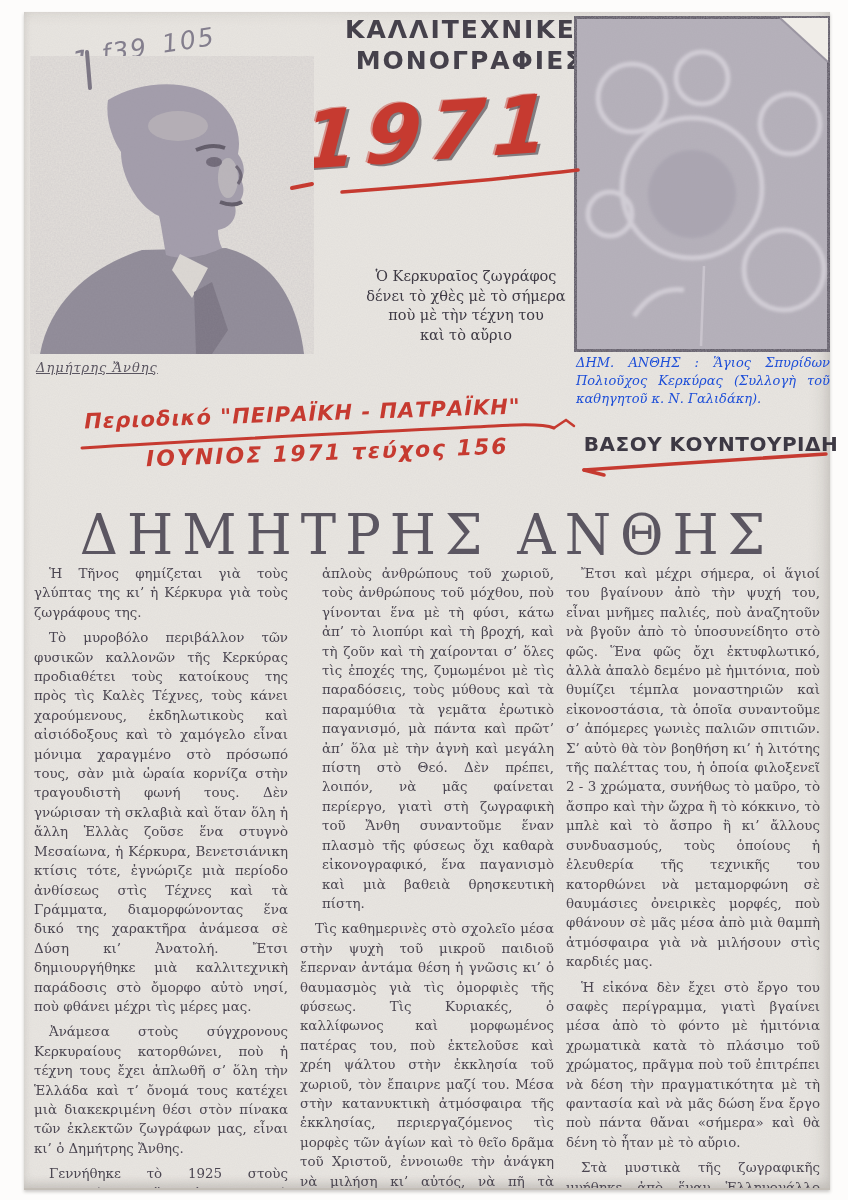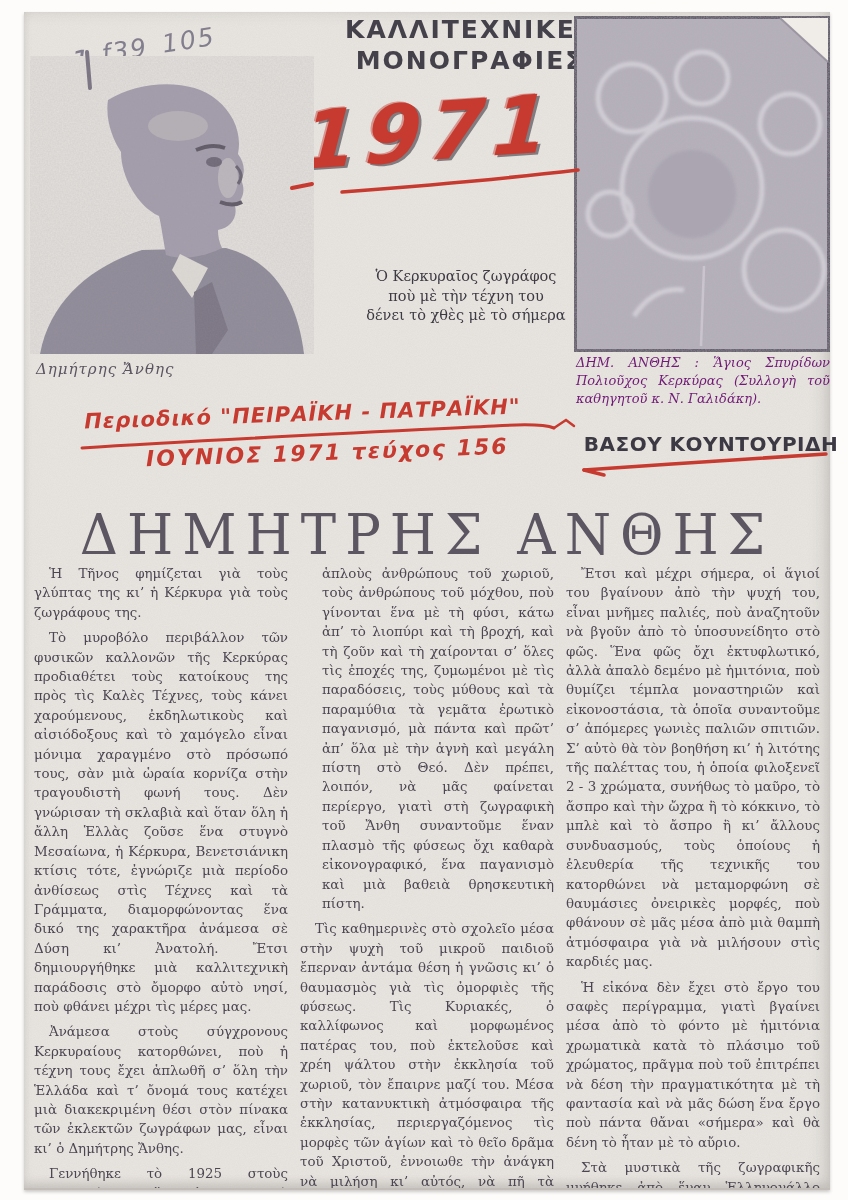--- a/index.html
+++ b/index.html
@@ -26,24 +26,24 @@
   
   .year-note{position:absolute;left:278px;top:74px;width:250px;text-align:center;
              font-family:"DejaVu Sans",sans-serif;font-style:italic;font-weight:bold;
              font-size:80px;color:#c63a30;letter-spacing:8px;
              transform:rotate(-4deg) skewX(-8deg);
              text-shadow:3px 2px 0 rgba(45,40,50,.55), -2px -1px 0 rgba(198,58,48,.45);}
 
   
   .portrait{position:absolute;left:6px;top:44px;width:284px;height:298px;}
   .portrait-caption{position:absolute;left:12px;top:348px;font-style:italic;
-                    font-size:15px;color:#5a5560;letter-spacing:1px;}
+                    font-size:13px;color:#5a5560;letter-spacing:1px;text-decoration:underline;}
   .painting{position:absolute;left:550px;top:4px;width:256px;height:336px;}
   .painting-caption{position:absolute;left:552px;top:342px;width:254px;
-                    font-style:italic;font-size:13px;line-height:18px;color:#701a75;text-align:justify;}
+                    font-style:italic;font-size:13px;line-height:18px;color:#1d4ed8;text-align:justify;}
 
   
   .intro{position:absolute;left:311px;top:255px;width:262px;text-align:center;
          font-weight:normal;font-size:14.5px;line-height:19.5px;color:#3e3a44;}
 
   
   .source-note-1{position:absolute;left:60px;top:390px;color:#c63a30;
                  font-family:"DejaVu Sans",sans-serif;font-style:italic;font-weight:bold;
                  font-size:21px;letter-spacing:1px;transform:rotate(-2deg);white-space:nowrap;}
   .source-note-2{position:absolute;left:122px;top:428px;color:#c63a30;
@@ -114,22 +114,23 @@
         <path d="M190,146 q13,5 22,0" stroke="#5f5966" stroke-width="4" fill="none"></path>
         <path d="M150,198 L178,212 L162,242 L142,214 Z" fill="#dcd8d3"></path>
         <path d="M164,236 L182,226 L198,274 L182,298 L166,298 Z" fill="#7c7684"></path>
       </g>
       <rect width="284" height="298" filter="url(#ptNoise)" opacity="0.28"></rect>
     </svg>
     <div class="portrait-caption">Δημήτρης Ἄνθης</div>
 
     <div class="intro">
       <div>Ὁ Κερκυραῖος ζωγράφος</div>
+      <div>δένει τὸ χθὲς μὲ τὸ σήμερα</div>
       <div>ποὺ μὲ τὴν τέχνη του</div>
-      <div>δένει τὸ χθὲς μὲ τὸ σήμερα</div>
+      <div>καὶ τὸ αὔριο</div>
     </div>
 
     <svg class="painting" viewBox="0 0 256 336" aria-hidden="true">
       <defs>
         <filter id="pnNoise">
             <feTurbulence type="fractalNoise" baseFrequency="0.8" numOctaves="3" seed="7"></feTurbulence>
           <feColorMatrix type="matrix" values="0 0 0 0 0.48  0 0 0 0 0.46  0 0 0 0 0.51  0 0 0 0.55 0"></feColorMatrix>
           </filter>
         <filter id="soft">
             <feGaussianBlur stdDeviation="1.6"></feGaussianBlur>

